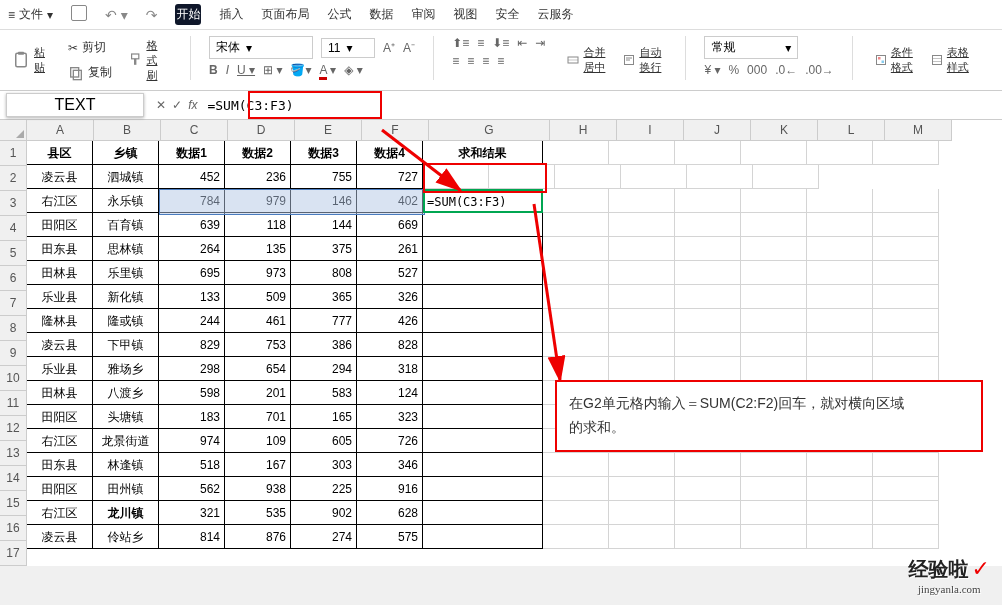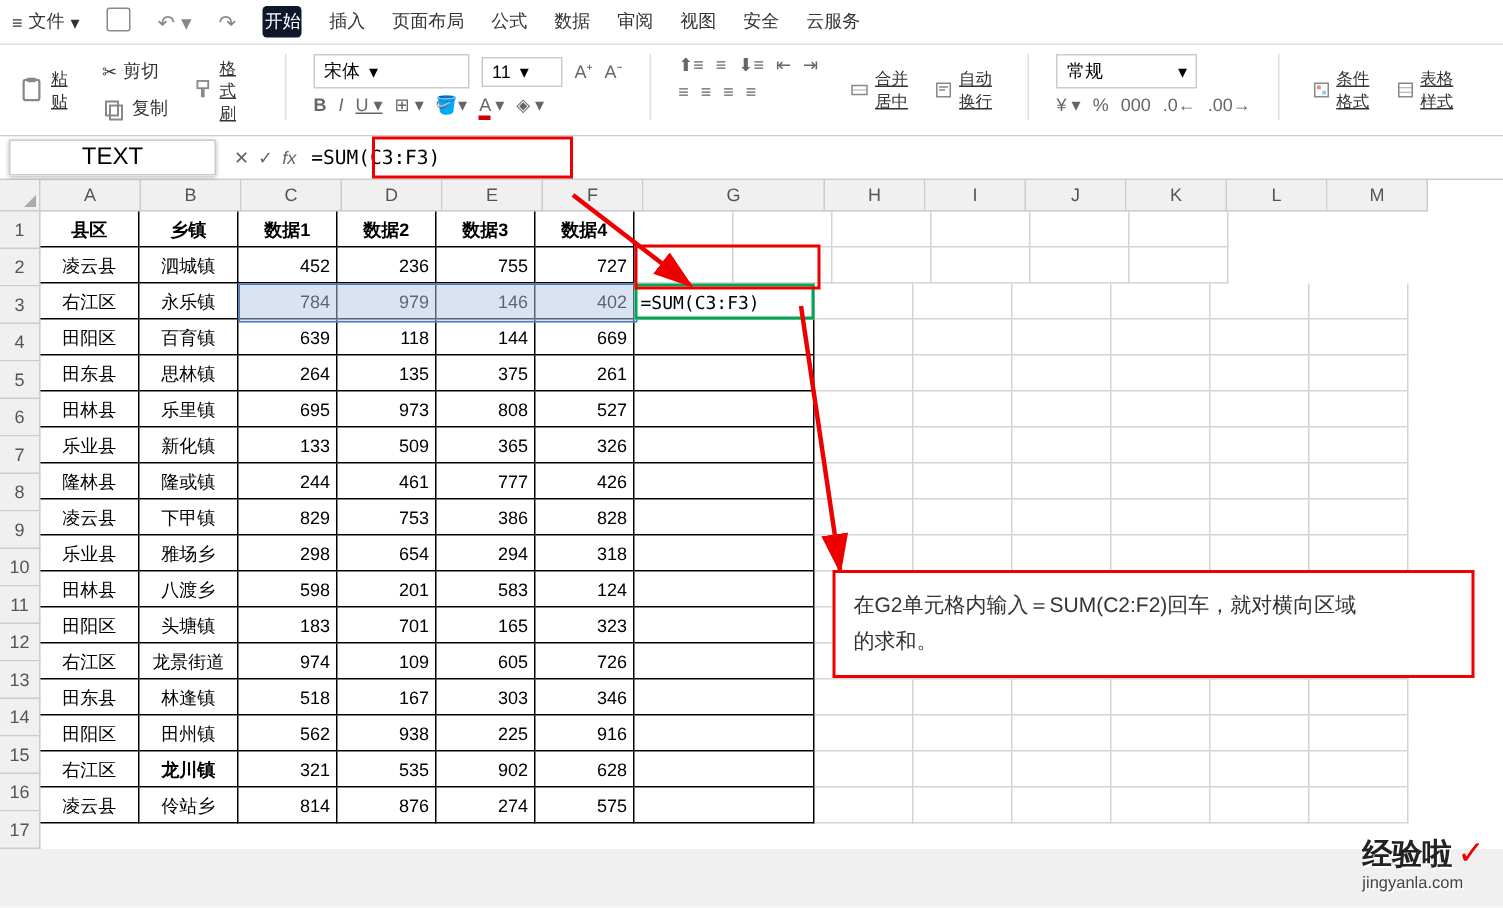--- a/index.html
+++ b/index.html
@@ -269,22 +269,22 @@
     padding: 10px 12px;
     font-size: 14px;
     line-height: 1.7;
     background: #fff;
     color: #333;
   }
   .watermark {
     position: absolute;
     right: 12px;
     bottom: 10px;
-    text-align: left;
-    font-family: Liberation Sans, sans-serif;
+    text-align: center;
+    font-family: Liberation Serif, serif;
   }
   .watermark .wm1 {
     font-size: 20px;
     font-weight: bold;
     color: #222;
     text-shadow: 1px 1px 0 #fff;
   }
   .watermark .check {
     color: #e00;
     font-size: 22px;
@@ -492,20 +492,21 @@
         <div class="col-header">M</div>
       </div>
     <div class="grid" id="grid">
         <div class="row">
           <div class="cell header-cell">县区</div>
           <div class="cell header-cell">乡镇</div>
           <div class="cell header-cell">数据1</div>
           <div class="cell header-cell">数据2</div>
           <div class="cell header-cell">数据3</div>
           <div class="cell header-cell">数据4</div>
+          <div class="cell gcol header-cell">求和结果</div>
           <div class="cell"></div>
           <div class="cell"></div>
           <div class="cell"></div>
           <div class="cell"></div>
           <div class="cell"></div>
           <div class="cell"></div>
         </div>
         <div class="row">
           <div class="cell data-border text-center" style="font-weight: normal;">凌云县</div>
           <div class="cell data-border text-center" style="font-weight: normal;">泗城镇</div>

